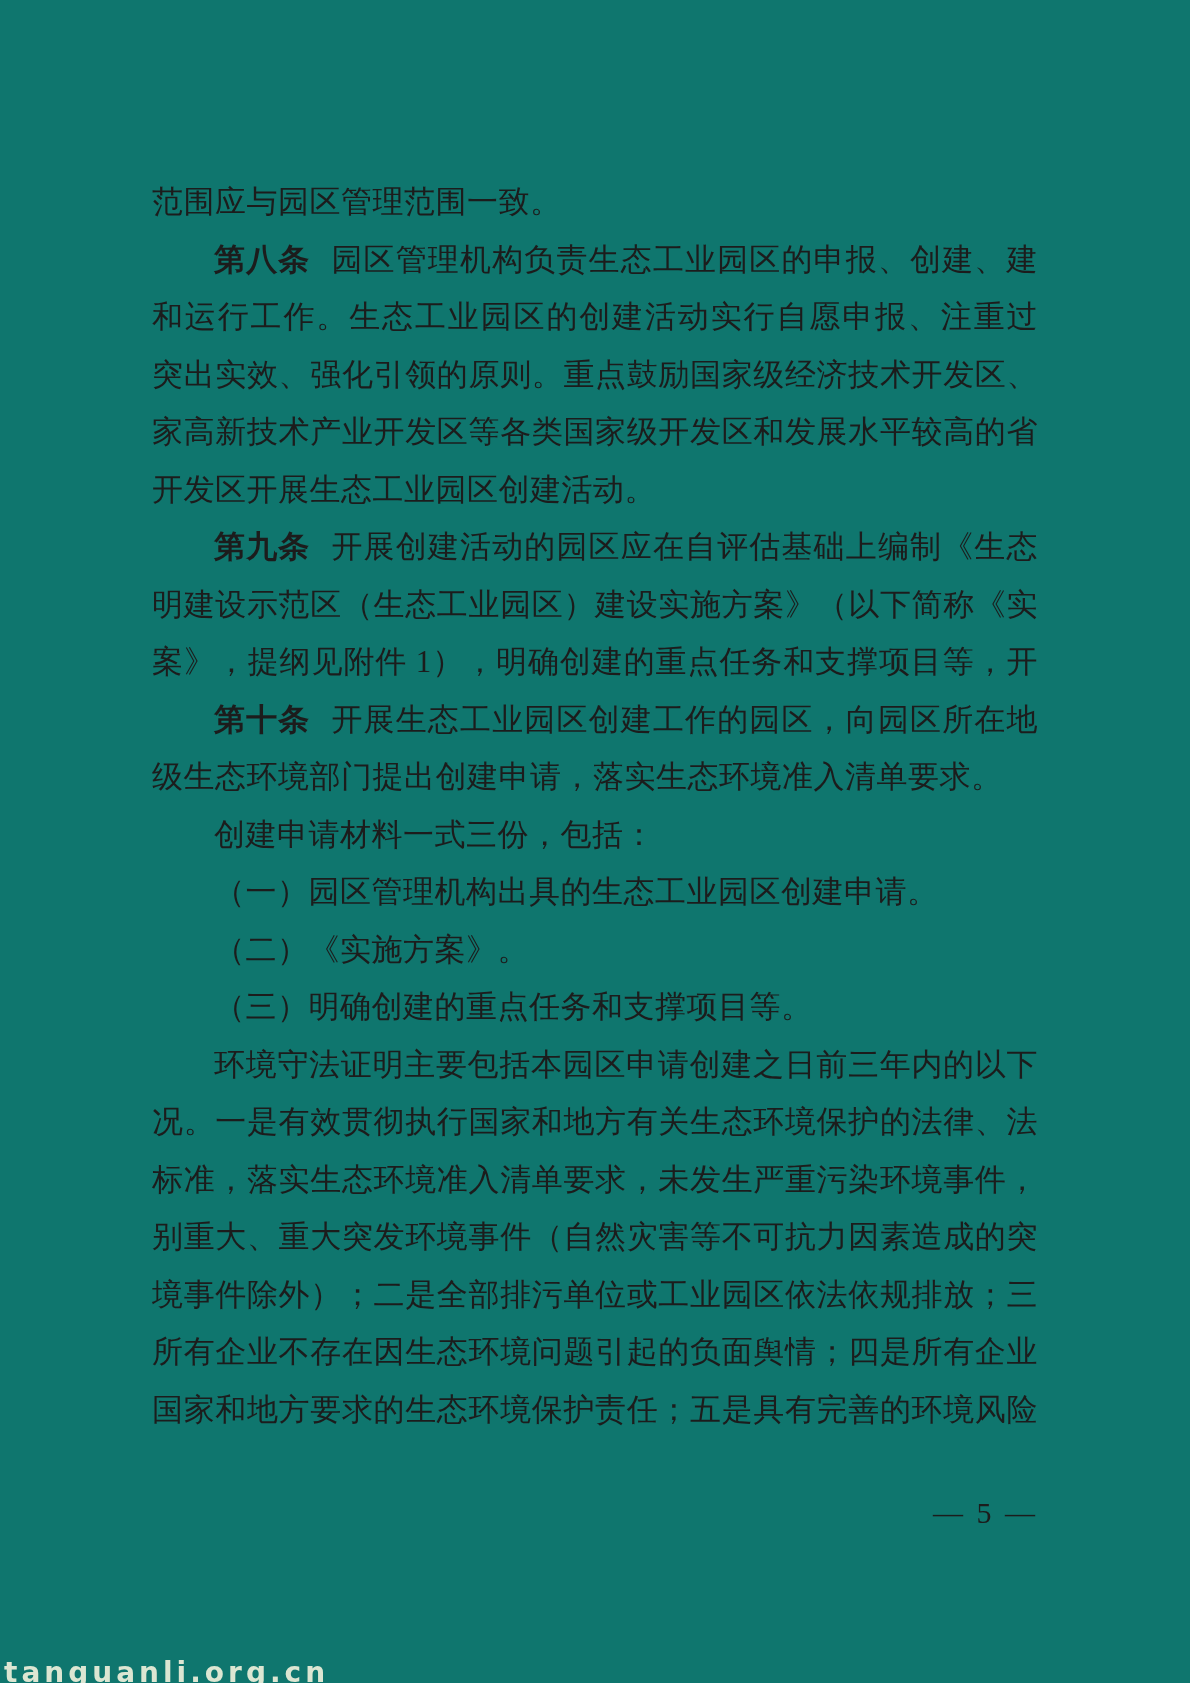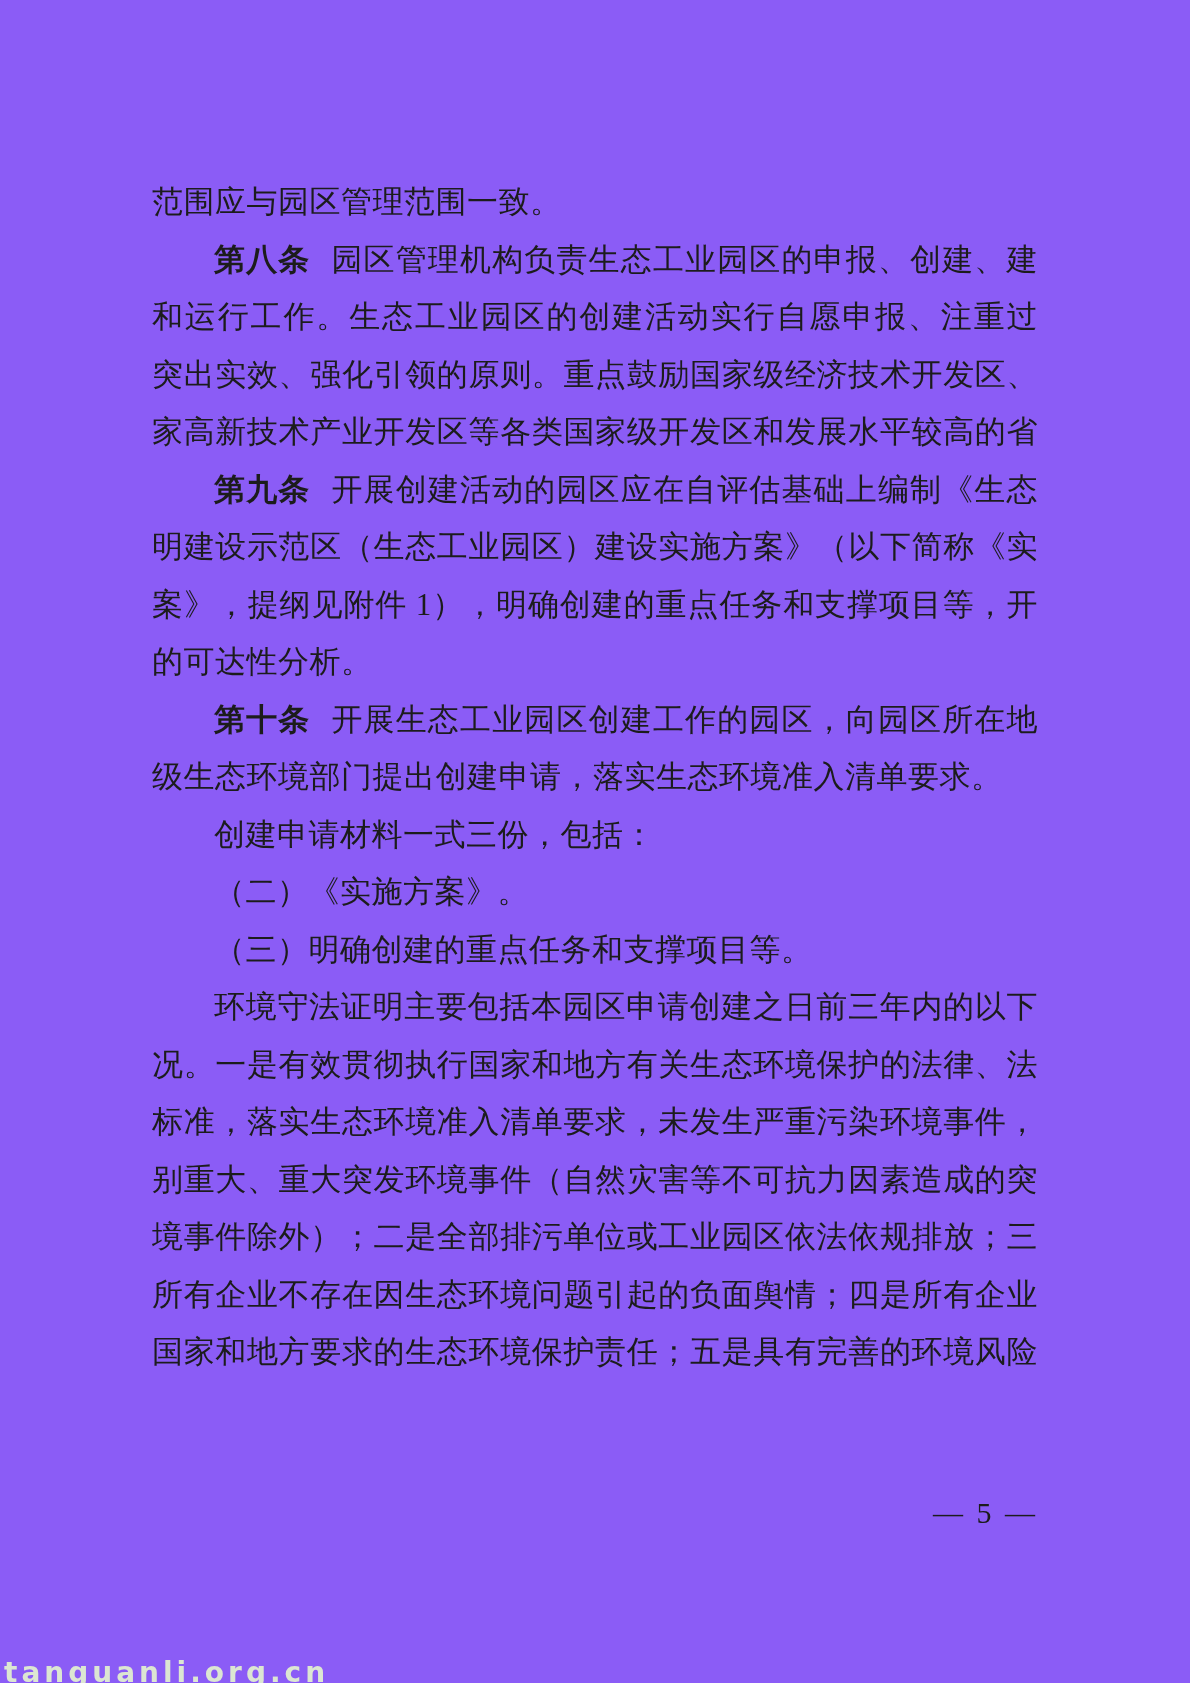--- a/index.html
+++ b/index.html
@@ -1,21 +1,21 @@
 <!DOCTYPE html>
 <html><head>
 <meta charset="utf-8">
 <style>
   html, body { margin: 0; padding: 0; background: #ffffff; }
 
   .page {
     position: relative;
     width: 1190px;
     height: 1683px;
-    background: #8b5cf6;
+    background: #0f766e;
     overflow: hidden;
     font-family: "Liberation Serif", "DejaVu Serif", serif;
     color: #1c1c1c;
   }
 
   .doc-body {
     position: absolute;
     left: 152px;
     top: 173px;
     width: 886px;
@@ -71,27 +71,28 @@
 <body>
 
 <div class="page">
 
   <div class="doc-body">
       <div class="line">范围应与园区管理范围一致。</div>
       <div class="line indent fill"><span class="hd">第八条</span>园区管理机构负责生态工业园区的申报、创建、建设</div>
       <div class="line fill">和运行工作。生态工业园区的创建活动实行自愿申报、注重过程、</div>
       <div class="line fill">突出实效、强化引领的原则。重点鼓励国家级经济技术开发区、国</div>
       <div class="line fill">家高新技术产业开发区等各类国家级开发区和发展水平较高的省级</div>
+      <div class="line">开发区开展生态工业园区创建活动。</div>
       <div class="line indent fill"><span class="hd">第九条</span>开展创建活动的园区应在自评估基础上编制《生态文</div>
       <div class="line fill">明建设示范区（生态工业园区）建设实施方案》（以下简称《实施方</div>
       <div class="line fill">案》，提纲见附件 1），明确创建的重点任务和支撑项目等，开展指标</div>
-      <div class="line">的可达性分析。</div>
       <div class="line indent fill"><span class="hd">第十条</span>开展生态工业园区创建工作的园区，向园区所在地省</div>
       <div class="line">级生态环境部门提出创建申请，落实生态环境准入清单要求。</div>
       <div class="line indent">创建申请材料一式三份，包括：</div>
+      <div class="line indent">（一）园区管理机构出具的生态工业园区创建申请。</div>
       <div class="line indent">（二）《实施方案》。</div>
       <div class="line indent">（三）明确创建的重点任务和支撑项目等。</div>
       <div class="line indent fill">环境守法证明主要包括本园区申请创建之日前三年内的以下情</div>
       <div class="line fill">况。一是有效贯彻执行国家和地方有关生态环境保护的法律、法规、</div>
       <div class="line fill">标准，落实生态环境准入清单要求，未发生严重污染环境事件，或特</div>
       <div class="line fill">别重大、重大突发环境事件（自然灾害等不可抗力因素造成的突发环</div>
       <div class="line fill">境事件除外）；二是全部排污单位或工业园区依法依规排放；三是园区</div>
       <div class="line fill">所有企业不存在因生态环境问题引起的负面舆情；四是所有企业完成</div>
       <div class="line fill">国家和地方要求的生态环境保护责任；五是具有完善的环境风险管理</div>
     </div>

